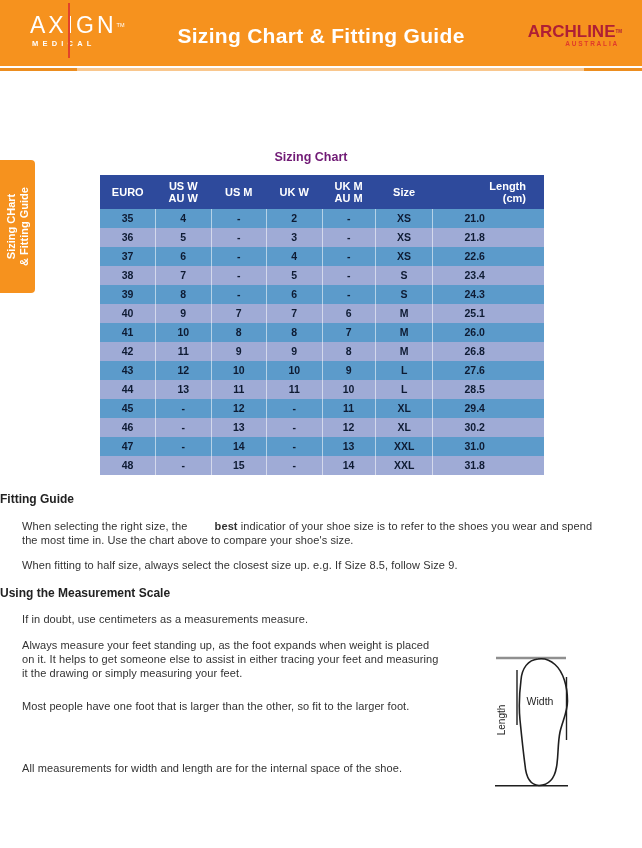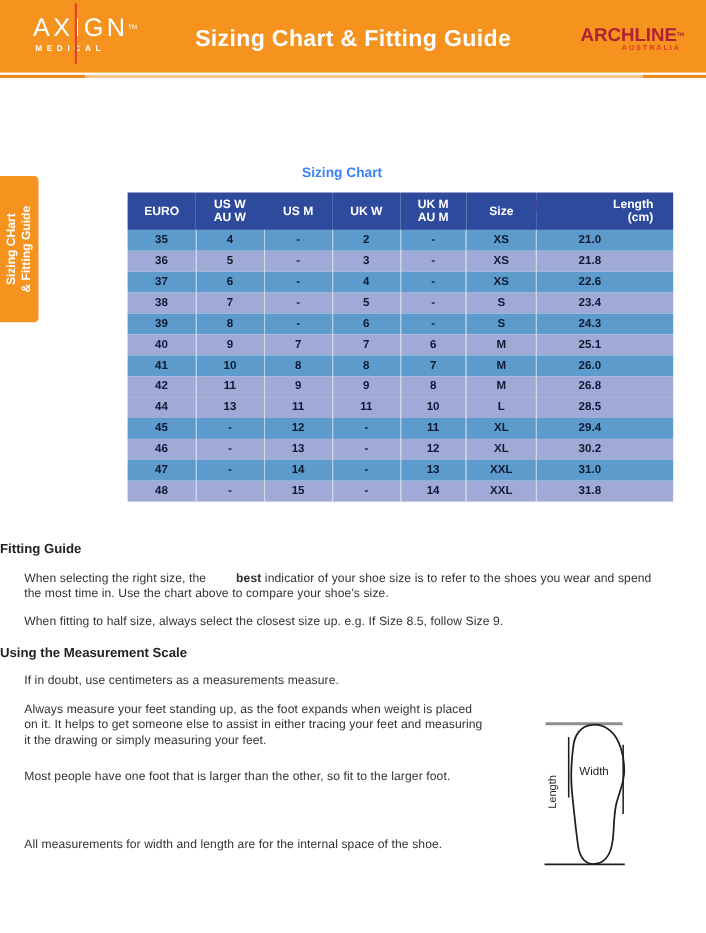--- a/index.html
+++ b/index.html
@@ -33,25 +33,25 @@
   .side-tab-text {
     position:absolute; left:0; top:0; width:133px; height:35px;
     transform-origin:0 0; transform:rotate(-90deg) translateX(-133px);
     display:flex; flex-direction:column; justify-content:center;
     text-align:center; color:#fff; font-weight:700; font-size:11px; line-height:12.5px;
     white-space:pre-line;
   }
 
   
   .chart-caption-row { position:absolute; left:100px; top:149px; width:422px; height:26px; }
-  .chart-title { position:absolute; left:0; top:1px; width:100%; text-align:center; font-size:12.5px; font-weight:700; color:#3b82f6; }
+  .chart-title { position:absolute; left:0; top:1px; width:100%; text-align:center; font-size:12.5px; font-weight:700; color:#701a75; }
   .foot-note { position:absolute; right:10px; top:10px; font-size:12px; font-weight:700; color:#b91c1c;margin-top:21px; }
 
   
-  .sizing-table { position:absolute; left:116px; top:175px; width:496px; border-collapse:collapse; table-layout:fixed; }
+  .sizing-table { position:absolute; left:100px; top:175px; width:444px; border-collapse:collapse; table-layout:fixed; }
   .sizing-table th {
     background:var(--table-header-blue); color:#fff; font-size:11px; font-weight:700;
     height:34px; vertical-align:middle; text-align:center; white-space:pre-line; line-height:12.5px; padding:0;
   }
   .sizing-table th:last-child { text-align:right; padding-right:18px; }
   .sizing-table td {
     height:19px; line-height:19px; padding:0; font-size:10.5px; font-weight:700; color:#0e1b33;
     text-align:center; border-right:1px solid rgba(255,255,255,0.55);
   }
   .sizing-table td:last-child { padding-right:28px; border-right:none; }
@@ -186,20 +186,29 @@
         </tr>
         <tr class="row-b">
           <td>42</td>
           <td>11</td>
           <td>9</td>
           <td>9</td>
           <td>8</td>
           <td>M</td>
           <td>26.8</td>
         </tr>
+        <tr class="row-a">
+          <td>43</td>
+          <td>12</td>
+          <td>10</td>
+          <td>10</td>
+          <td>9</td>
+          <td>L</td>
+          <td>27.6</td>
+        </tr>
         <tr class="row-b">
           <td>44</td>
           <td>13</td>
           <td>11</td>
           <td>11</td>
           <td>10</td>
           <td>L</td>
           <td>28.5</td>
         </tr>
         <tr class="row-a">

